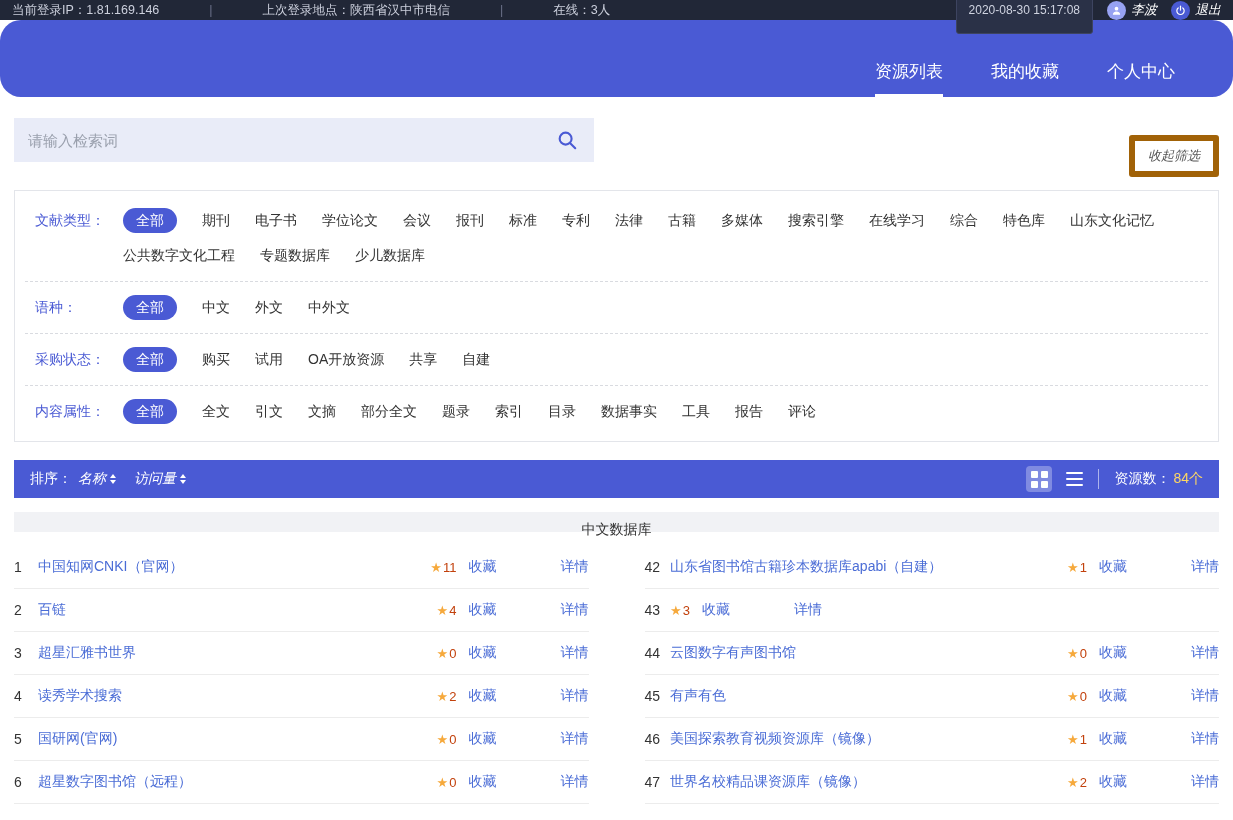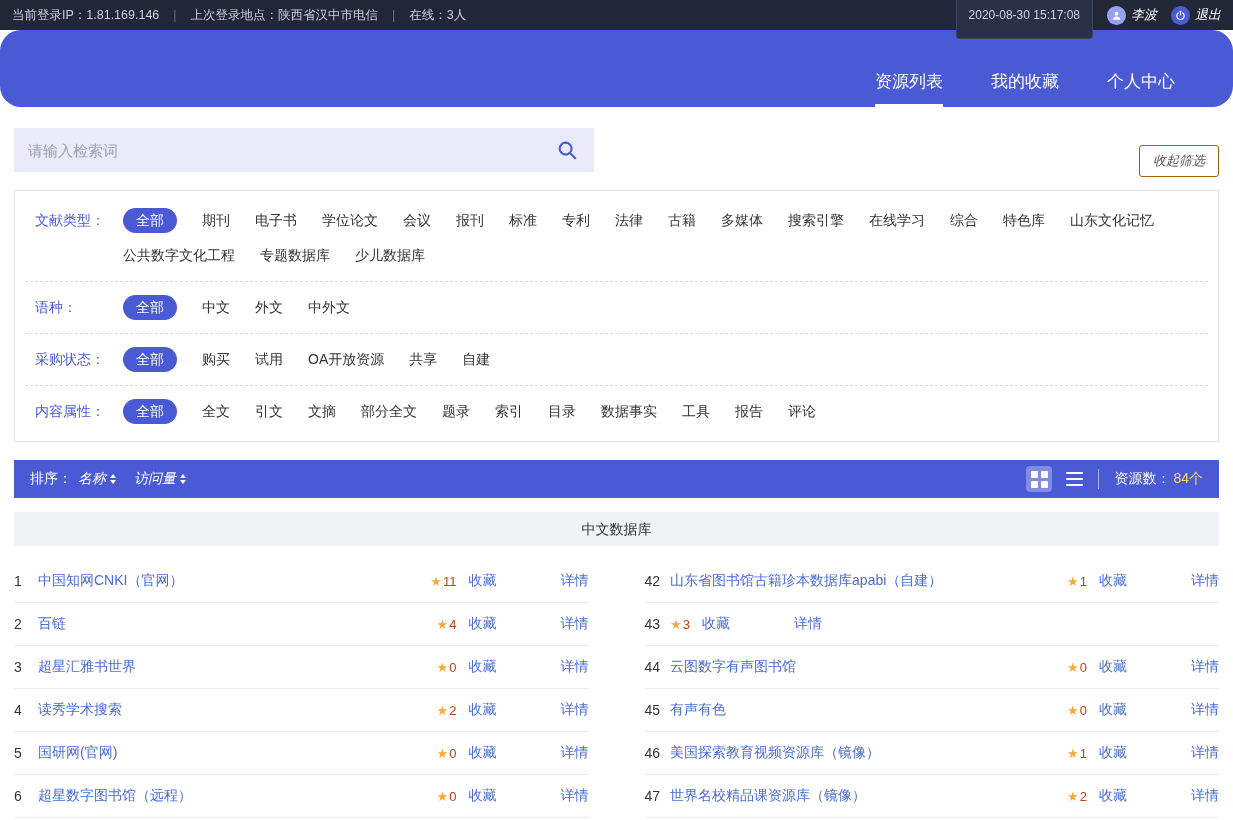--- a/index.html
+++ b/index.html
@@ -1,22 +1,22 @@
 <!DOCTYPE html>
 <html><head>
 <meta charset="utf-8">
 <style>
   * { box-sizing: border-box; margin: 0; padding: 0; }
   html,body { width: 1233px; height: 820px; overflow: hidden; background: #fff;
     font-family: "Liberation Sans", "DejaVu Sans", sans-serif; }
   a { text-decoration: none; cursor: pointer; }
 
   
-  .topbar { height: 30px; background: #212737; display: flex; align-items: center;
-    padding: 0 12px; color: #ccd0dd; font-size: 12.5px; }
+  .topbar { height: 20px; background: #212737; display: flex; align-items: center;
+    padding: 0 12px; color: #ccd0dd; font-size: 12.5px; gap: 36px; }
   .topbar .sep { color: #6a7088; margin: 0 14px; }
   .topbar-right { margin-left: auto; display: flex; align-items: center; gap: 14px; }
   .timebox { background: #2a3147; border: 1px solid #3d4460; border-radius: 3px;
     padding: 16px 12px; color: #cfd3e0; font-size: 12px; }
   .circle-ic { width: 19px; height: 19px; border-radius: 50%; display: inline-flex;
     align-items: center; justify-content: center; flex-shrink: 0; }
   .avatar-ic { background: #97a2f2; }
   .power-ic { background: #4a5ad4; }
   .topbar .uname, .topbar .logout { color: #fff; font-style: italic; font-size: 13px; }
   .usergrp { display: flex; align-items: center; gap: 5px; cursor: pointer; text-align: right; }
@@ -31,21 +31,21 @@
 
   
   .search-row { display: flex; justify-content: space-between; align-items: flex-start;
     padding: 21px 14px 13px; }
   .search-box { position: relative; width: 580px; }
   .search-box input { width: 100%; height: 44px; background: #e9ecf8; border: none;
     outline: none; padding: 0 46px 0 14px; font-size: 15px; color: #333;
     font-family: "Liberation Sans", "DejaVu Sans", sans-serif; }
   .search-box input::placeholder { color: #9aa0ad; }
   .search-ic { position: absolute; right: 16px; top: 11px; cursor: pointer; }
-  .collapse-btn { margin-top: 17px; background: #fff; border: 1px solid #a16207;
+  .collapse-btn { margin-top: 17px; background: #fff; border: 6px solid #a16207;
     border-radius: 3px; padding: 6px 13px; font-size: 13px; color: #555;
     font-style: italic; cursor: pointer;
     font-family: "Liberation Sans", "DejaVu Sans", sans-serif; }
 
   
   .filter-panel { margin: 0 14px; border: 1px solid #e3e5ea; padding: 4px 10px; background: #fff; }
   .filter-row { display: flex; padding: 13px 10px; border-bottom: 1px dashed #d9dbe0; }
   .filter-row:last-child { border-bottom: none; }
   .filter-label { color: #4a5ad4; font-size: 14px; width: 88px; flex-shrink: 0; line-height: 25px; }
   .filter-options { display: flex; flex-wrap: wrap; row-gap: 10px; }
@@ -68,21 +68,21 @@
     display: grid; grid-template-columns: 7px 7px; grid-template-rows: 7px 7px; gap: 3px;
     place-content: center; cursor: pointer; }
   .grid-btn i { background: #fff; border-radius: 1px; }
   .list-btn { margin-left: 14px; display: flex; flex-direction: column; gap: 4px; cursor: pointer; }
   .list-btn i { width: 17px; height: 2px; background: #fff; border-radius: 1px; }
   .vdiv { width: 1px; height: 20px; background: rgba(255,255,255,.55); margin: 0 15px; }
   .count-label { color: #fff; }
   .count-value { color: #ffd862; margin-left: 3px; }
 
   
-  .section-bar { margin: 14px; background: #f1f2f5; height: 34px; line-height: 34px;
+  .section-bar { margin: 14px; background: #f1f2f5; height: 20px; line-height: 34px;
     text-align: center; font-size: 14px; color: #333; }
   .res-grid { margin: 0 14px; display: flex; gap: 56px; }
   .res-col { flex: 1; min-width: 0; }
   .res-row { display: flex; align-items: center; height: 43px;
     border-bottom: 1px solid #ececec; font-size: 14px; }
   .res-num { color: #333; margin-right: 10px; min-width: 14px; }
   .res-name { color: #4a6cd6; flex: 1; white-space: nowrap; overflow: hidden;
     text-overflow: ellipsis; margin-right: 10px; }
   .res-star { color: #f6a93c; font-size: 13px; }
   .res-count { color: #c2410c; font-size: 13px; margin: 0 12px 0 1px; }

